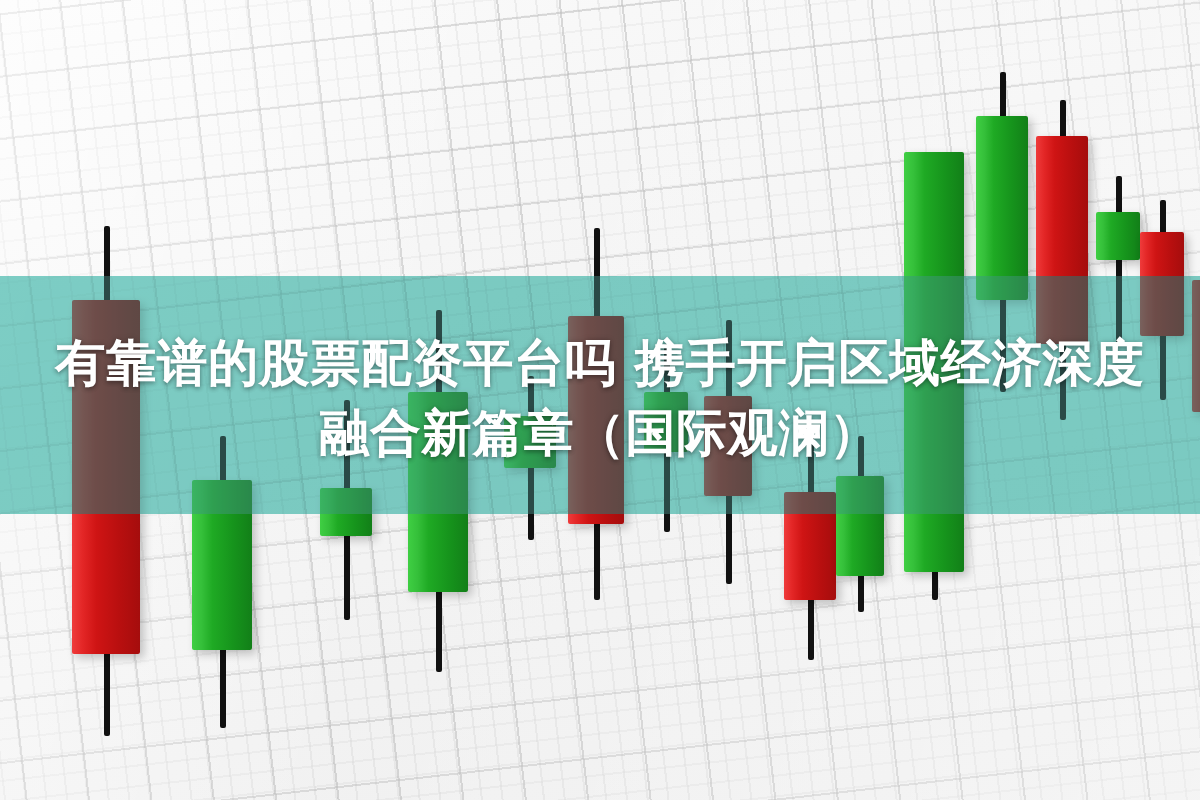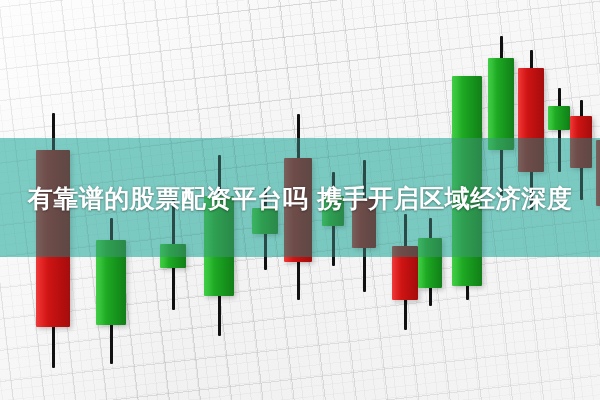--- a/index.html
+++ b/index.html
@@ -172,15 +172,16 @@
       <div class="candle" style="left: 596px; width: 24px; top: 0px; height: 400px;">
         <div class="body down" style="top: 140px; height: 66px;"></div>
       </div>
     </div>
 
   <div id="band" style="top: 138px; height: 119px;"></div>
   <div id="band-tint" style="top: 138px; height: 119px;"></div>
 
   <div id="headline" style="top: 162px; height: 74px; color: rgb(255, 255, 255);">
     <span class="hl-line">有靠谱的股票配资平台吗 携手开启区域经济深度</span>
+    <span class="hl-line">融合新篇章（国际观澜）</span>
   </div>
 
 </div>
 
 </body></html>

